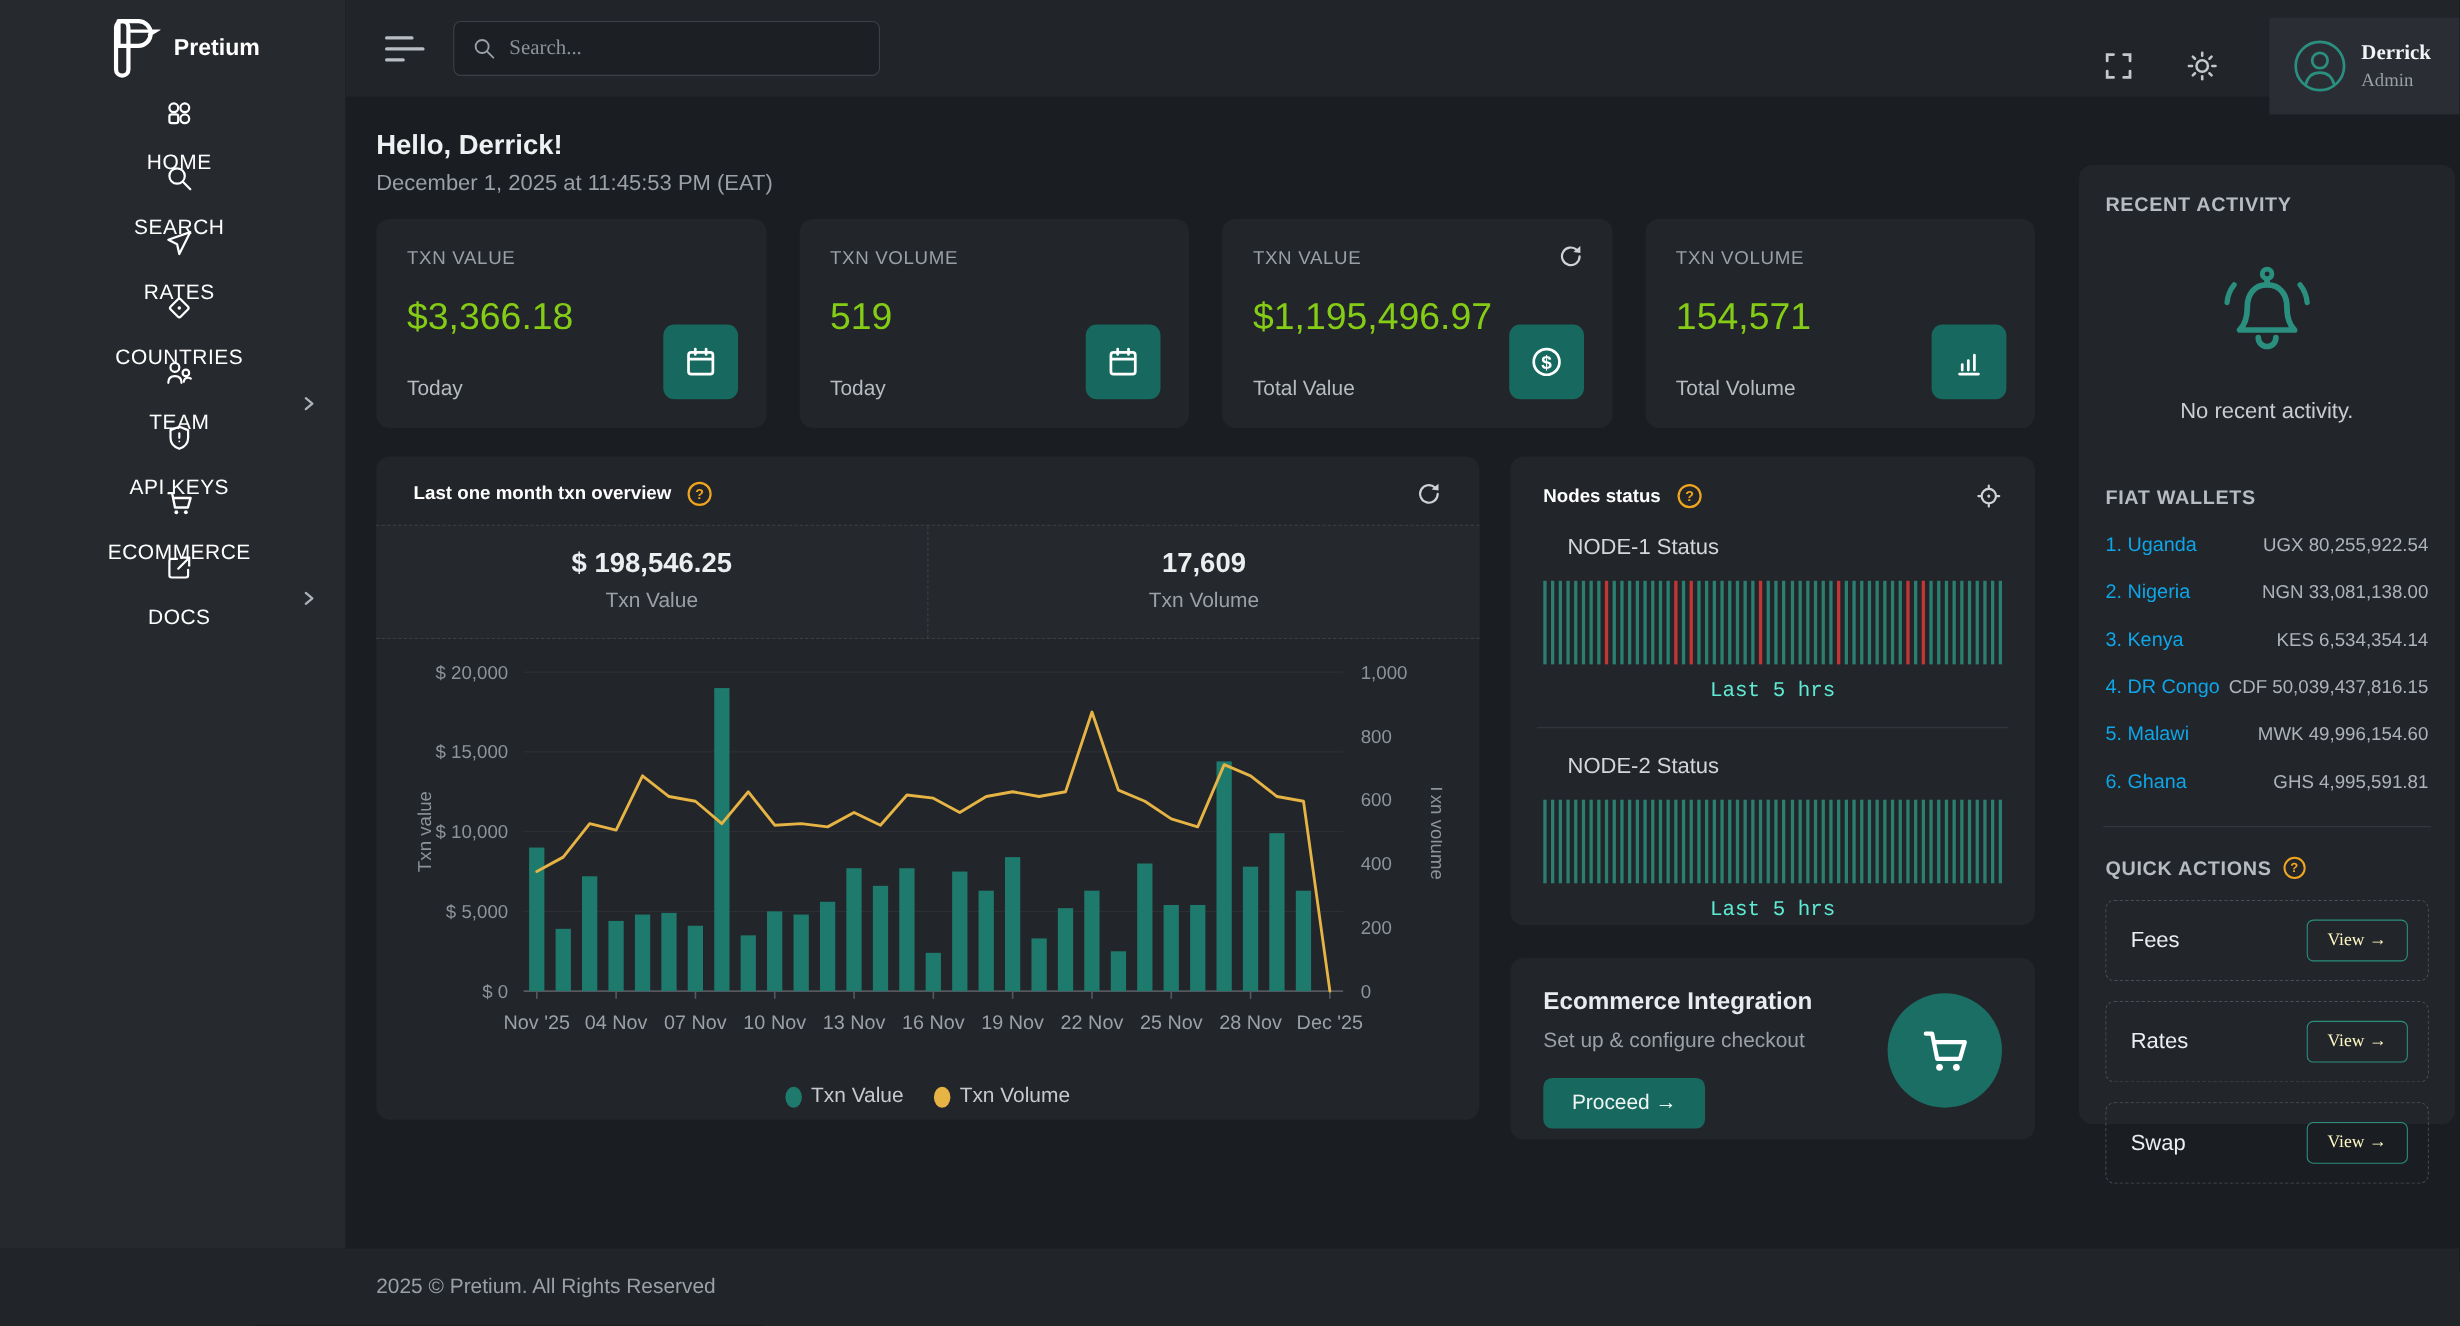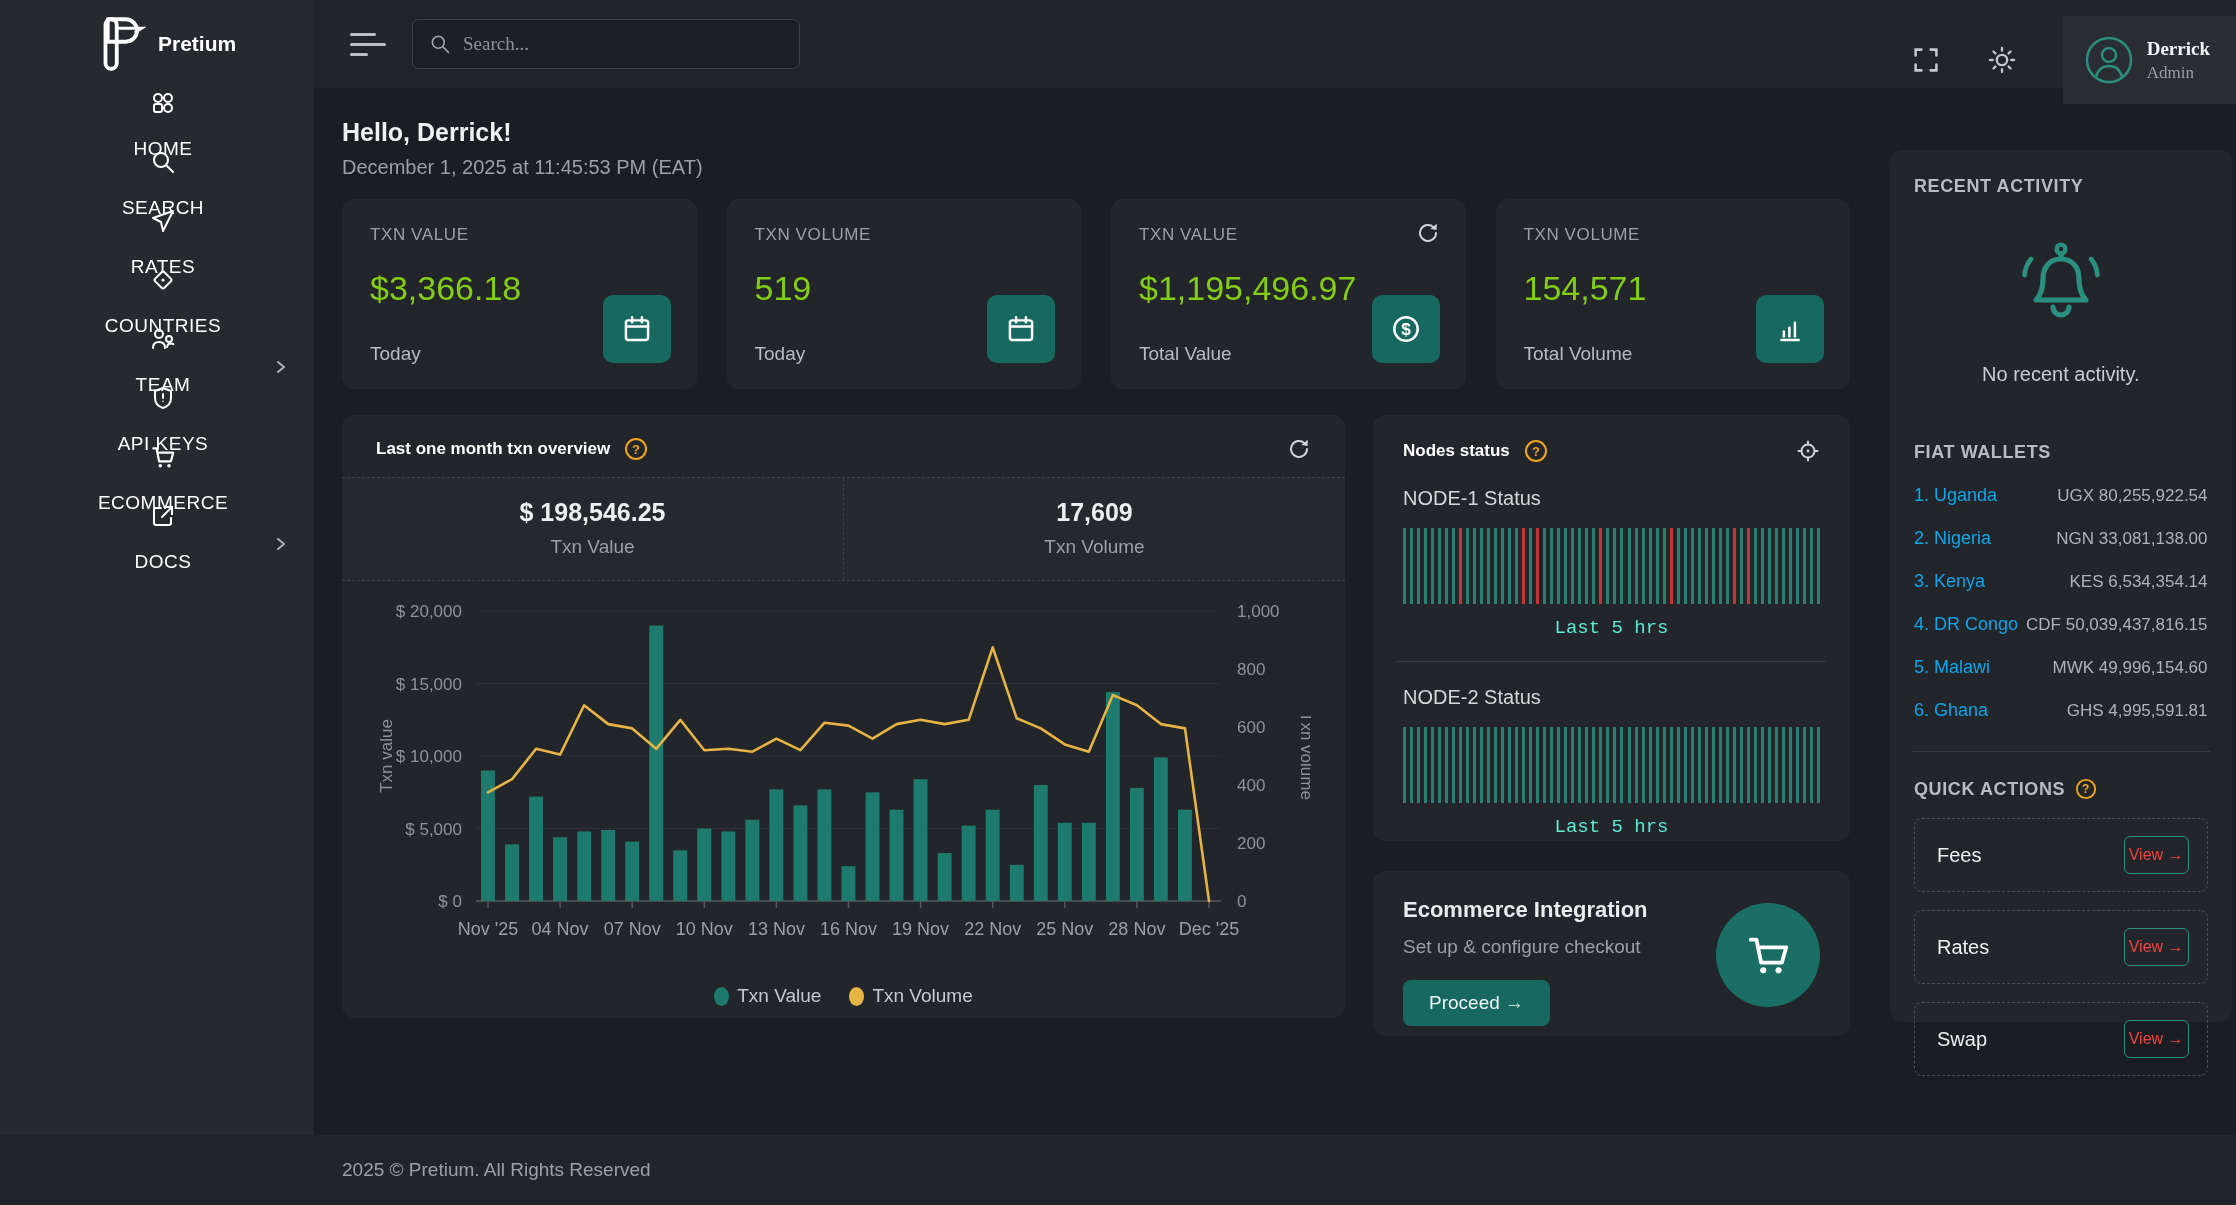--- a/index.html
+++ b/index.html
@@ -67,21 +67,21 @@
   .summary-value { font-size:25px; font-weight:bold; color:#eceef0; }
   .summary-label { font-size:19px; color:#9aa0a6; margin-top:9px; }
   .chart-wrap { margin-top:8px; }
   .legend-row { display:flex; justify-content:center; gap:28px; margin-top:2px; }
   .legend-item { display:flex; align-items:center; gap:8px; font-size:19px; color:#c6cacf; }
   .legend-dot { width:15px; height:19px; border-radius:50%; }
 
   
   .mid-col { width:477px; display:flex; flex-direction:column; gap:30px; }
   .nodes-card { height:426px; background:#222529; border-radius:12px; padding:24px 30px; }
-  .node-label { font-size:20px; color:#d4d7da; margin-top:24px; }
+  .node-label { font-size:20px; color:#d4d7da; margin-top:24px;margin-left:22px; }
   .node-strip { margin-top:18px; height:76px; display:flex; justify-content:space-between; align-items:stretch; }
   .node-strip i { width:3px; background:#2a7f71; }
   .node-strip i.red { background:#c23636; }
   .node-caption { text-align:center; font-size:19px; color:#5eead4; margin-top:13px;font-family:Liberation Mono, monospace; }
   .node-divider { border:none; border-top:1px solid #36393f; margin:22px -6px 0; }
   .crosshair { margin-left:auto; width:24px; height:24px; color:#cfd3d7; cursor:pointer; }
 
   .ecom-card { position:relative; height:165px; background:#222529; border-radius:12px; padding:26px 30px; }
   .ecom-title { font-size:22px; font-weight:bold; color:#e9ebee; }
   .ecom-sub { font-size:19px; color:#9aa0a6; margin-top:13px; }
@@ -97,21 +97,21 @@
   .bell-wrap svg { width:96px; height:96px; }
   .no-activity { text-align:center; font-size:20px; color:#c9cdd2; }
   .wallets-title { margin-top:56px; }
   .wallet-row { display:flex; justify-content:space-between; align-items:baseline; margin-top:22px; white-space:nowrap; }
   .wallet-country { font-size:18px; color:#0ea5e9; }
   .wallet-amount { font-size:17px; color:#aeb3b9; margin-left:8px; }
   .qa-divider { border:none; border-top:1px solid #36393f; margin:30px -2px 0; }
   .qa-title { margin-top:26px; }
   .qa-row { margin-top:18px; border:1px dashed #4a4e54; border-radius:8px; padding:17px 18px 17px 22px; display:flex; align-items:center; justify-content:space-between; }
   .qa-label { font-size:20px; color:#eceef0; }
-  .qa-view { background:transparent; border:1px solid #2b8f7e; color:#ef4444; border-radius:6px; font-size:16px; padding:9px 4px; font-family:Liberation Sans, sans-serif; cursor:pointer; }
+  .qa-view { background:transparent; border:1px solid #2b8f7e; color:#fef9c3; border-radius:6px; font-size:16px; padding:9px 18px; font-family:Liberation Serif, serif; cursor:pointer; }
 
   
   .footer { height:70px; flex-shrink:0; background:#212428; display:flex; align-items:center; padding-left:342px; }
   .footer span { font-size:19px; color:#9aa0a6; }
 </style>
 </head>
 <body>
 
 <svg width="0" height="0" style="position:absolute">
   <defs>

